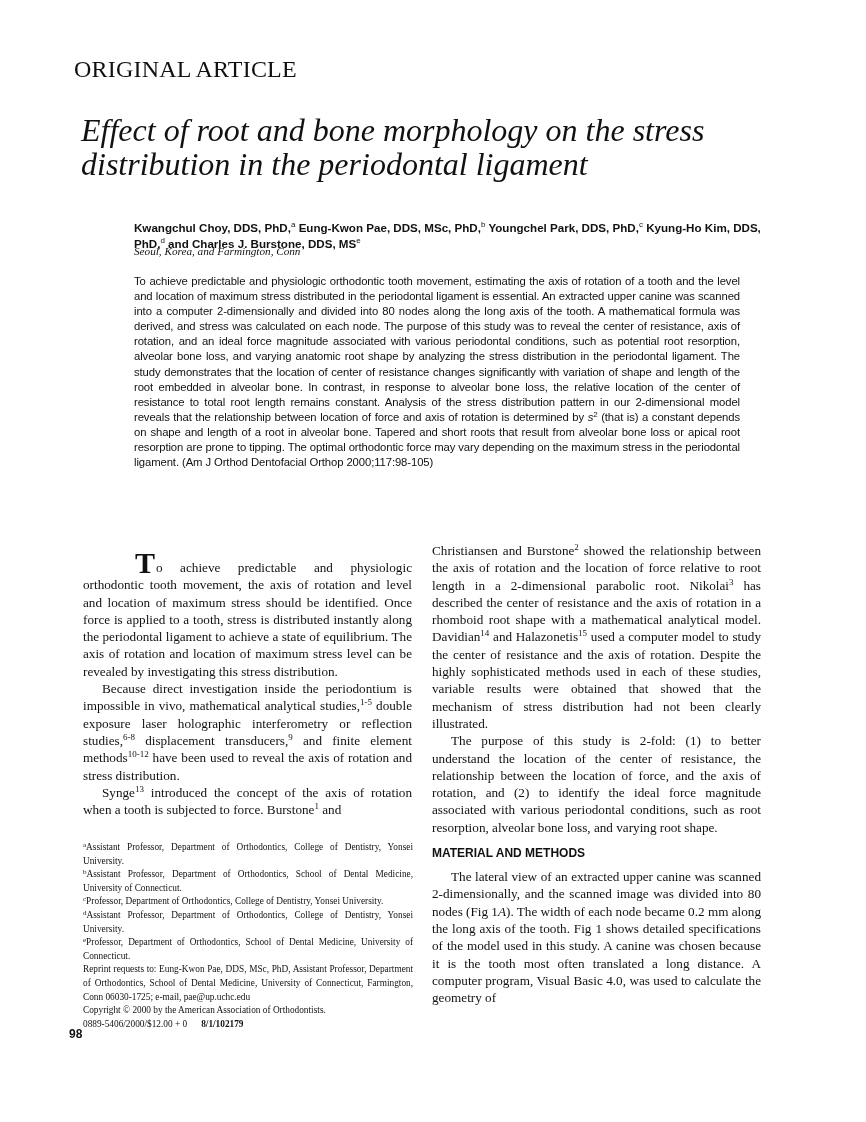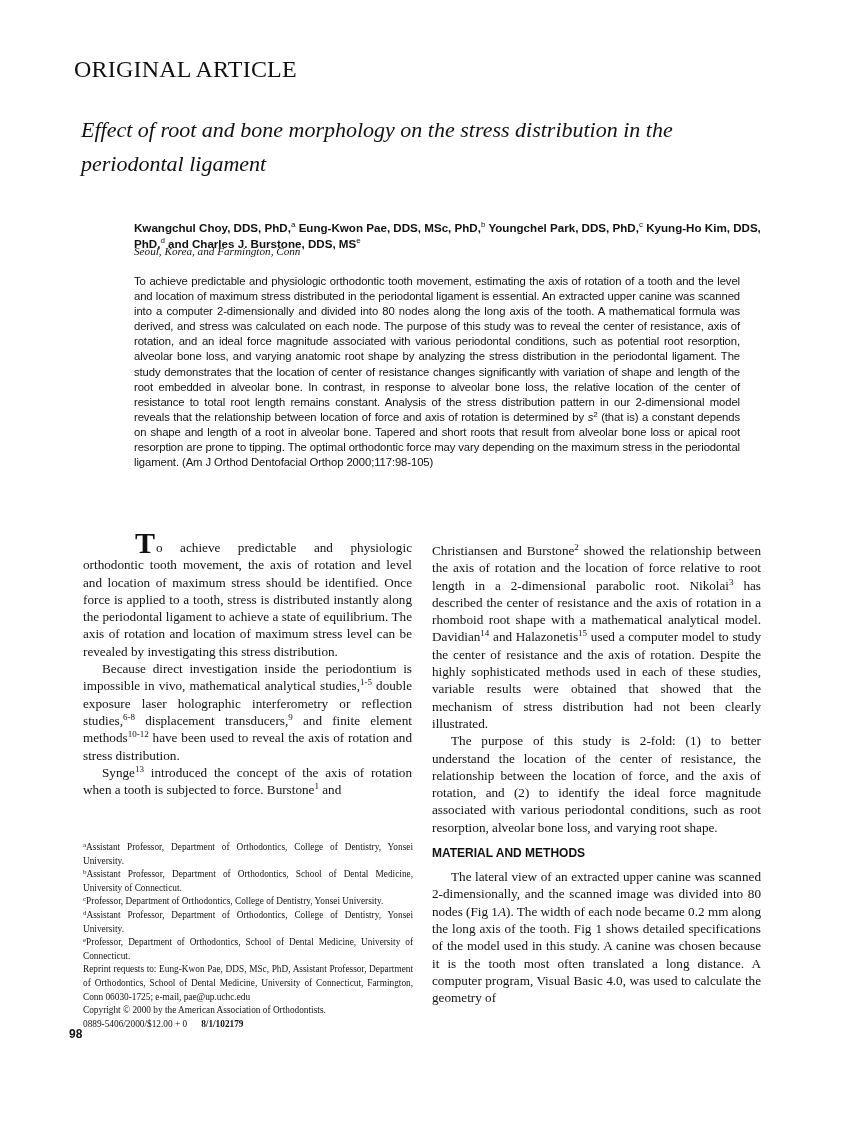--- a/index.html
+++ b/index.html
@@ -1,30 +1,30 @@
 <!DOCTYPE html>
 <html><head>
 <meta charset="utf-8">
 <style>
   html, body { margin: 0; padding: 0; background: #ffffff; }
   body { width: 866px; height: 1122px; position: relative; overflow: hidden; color: #111; }
   .serif { font-family: "Liberation Serif", "DejaVu Serif", serif; }
   .sans { font-family: "Liberation Sans", "DejaVu Sans", sans-serif; }
 
   .section-label { position: absolute; left: 74px; top: 56px; font-size: 24px; letter-spacing: 0.2px; }
-  .title { position: absolute; left: 81px; top: 113px; width: 690px; font-size: 22px; font-style: italic; line-height: 34px; }
+  .title { position: absolute; left: 81px; top: 113px; width: 690px; font-size: 32px; font-style: italic; line-height: 34px; }
   .authors { position: absolute; left: 134px; top: 210px; width: 630px; font-size: 11.6px; font-weight: bold; line-height: 16px; margin-top: 10px; }
   .authors sup { font-size: 8px; font-weight: normal; vertical-align: 5px; line-height: 0; }
   .location { position: absolute; left: 134px; top: 245px; font-size: 11.2px; font-style: italic; }
 
   .abstract { position: absolute; left: 134px; top: 274px; width: 606px; font-size: 11.3px; line-height: 15.1px; text-align: justify; letter-spacing: -0.1px; }
   .abstract sup { font-size: 8px; vertical-align: 4px; line-height: 0; }
 
   .col { position: absolute; width: 329px; font-size: 13.2px; line-height: 17.3px; text-align: justify; }
-  .col-left { left: 83px; top: 533px; }
+  .col-left { left: 83px; top: 553px; }
   .col-right { left: 432px; top: 542px; }
   .col p { margin: 0; }
   .col p.indent { text-indent: 19px; }
   .col sup { font-size: 9px; vertical-align: 5px; line-height: 0; }
   .dropcap { font-size: 30px; font-weight: bold; line-height: 20px; vertical-align: -1px; margin-left: 52px; margin-right: 1px; }
 
   .heading { font-size: 12px; font-weight: bold; margin: 10px 0 8px 0 !important; line-height: 14px; }
 
   .footnotes { position: absolute; left: 83px; top: 841px; width: 330px; font-size: 9.3px; line-height: 13.6px; text-align: justify; }
   .footnotes p { margin: 0; }

